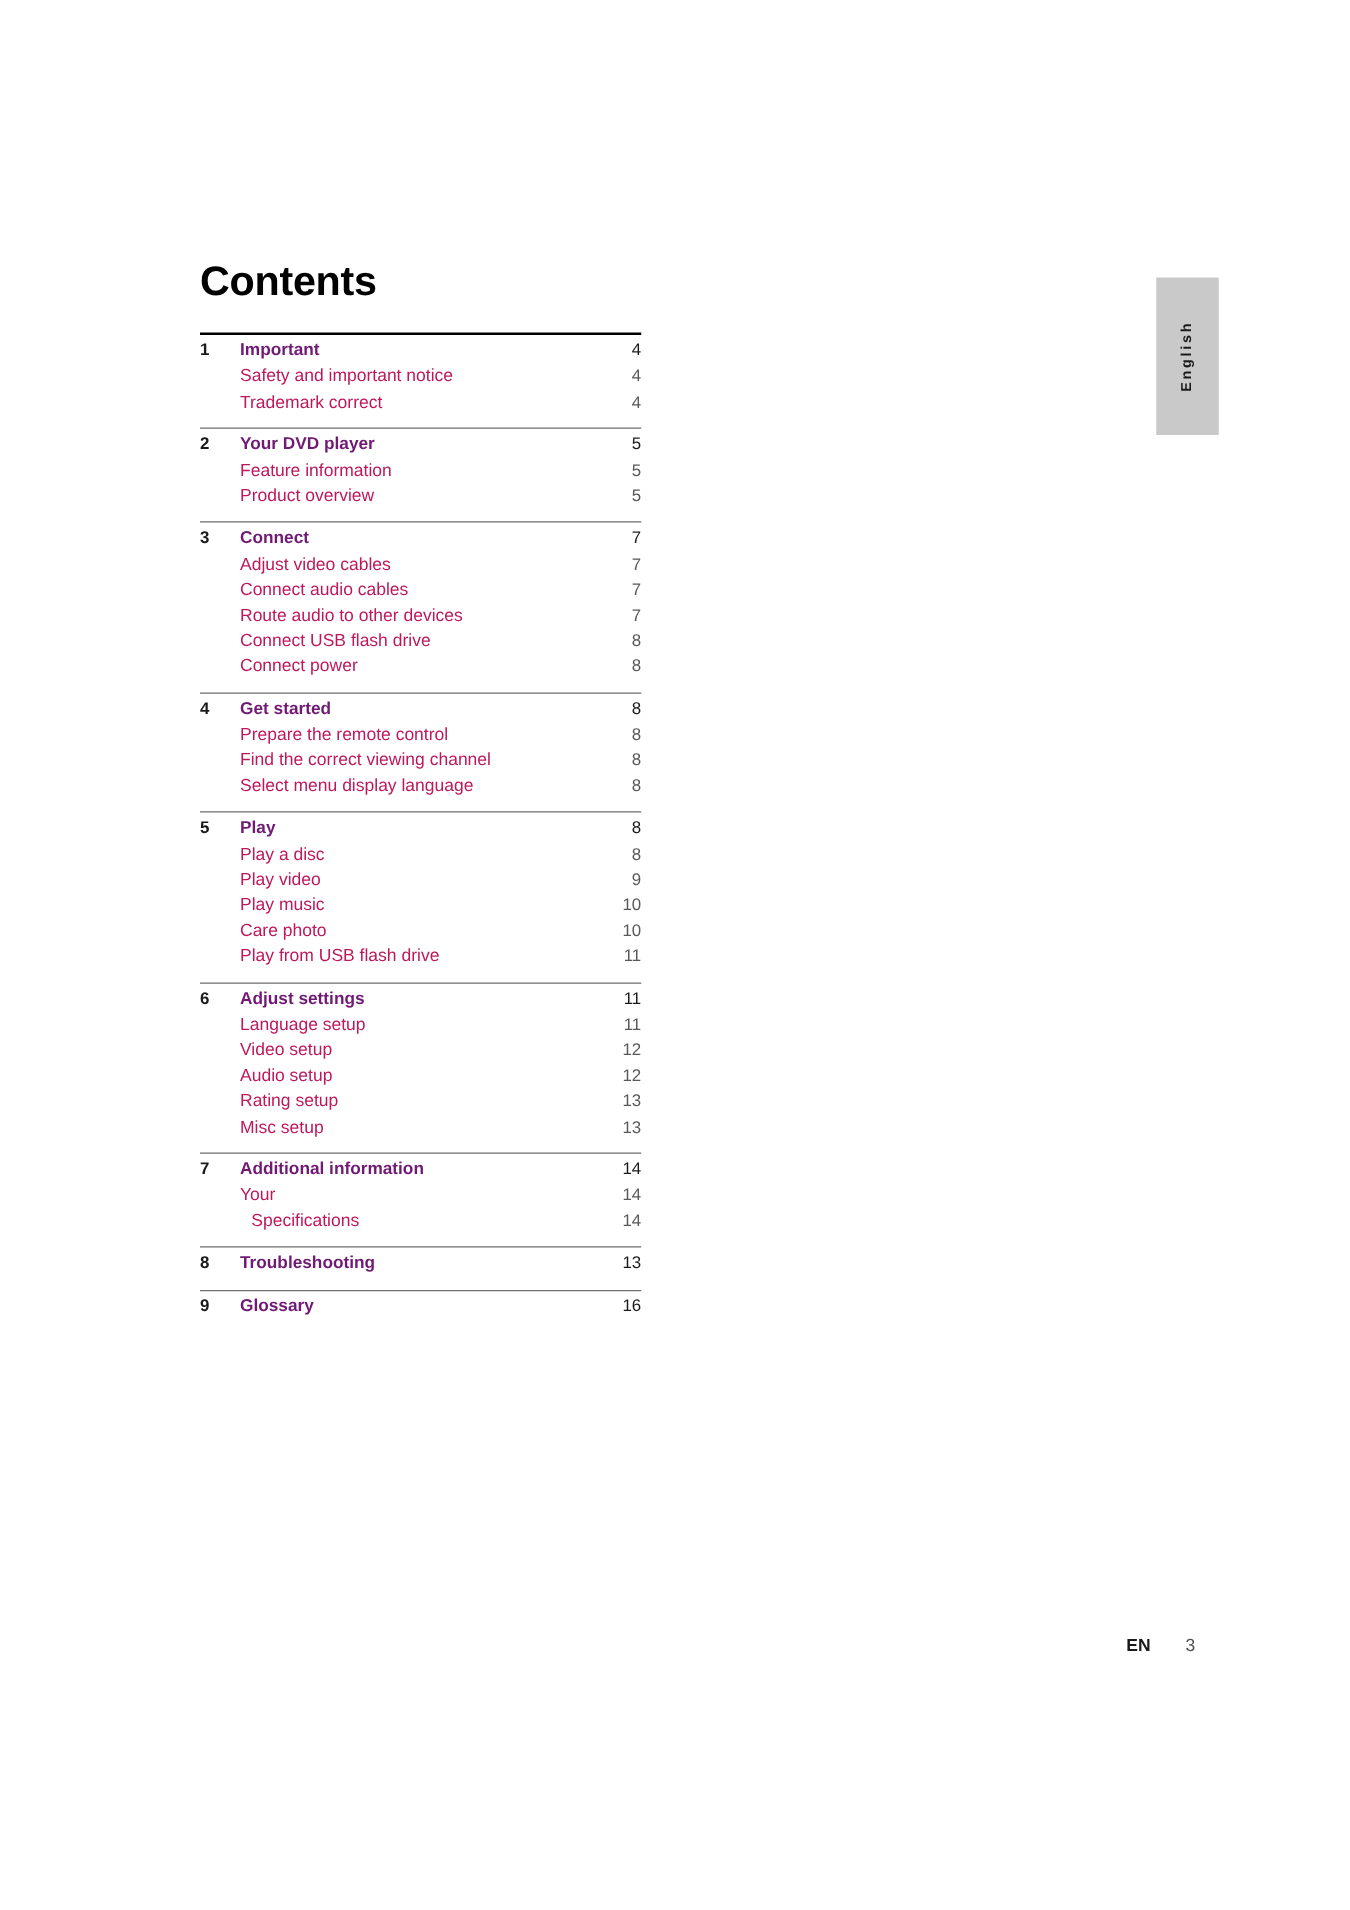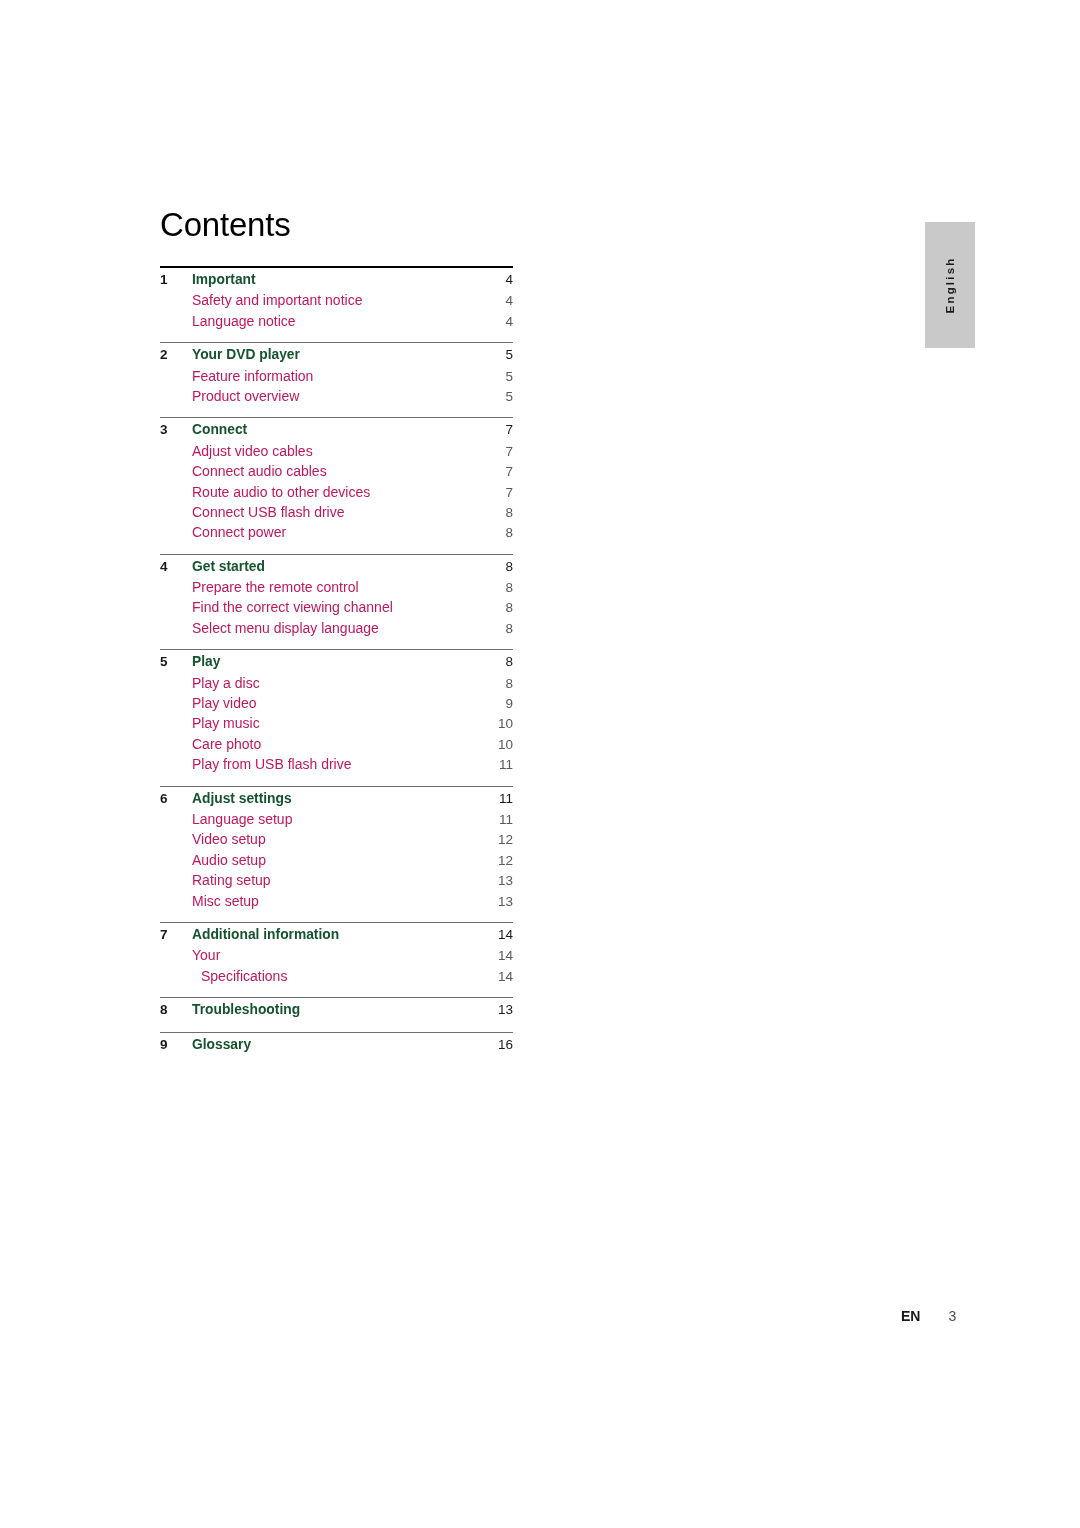--- a/index.html
+++ b/index.html
@@ -39,21 +39,21 @@
   
   .page {
     position: absolute;
     left: 160px;
     top: 206px;
     width: 353px;
   }
 
   .page-title {
     font-size: 33px;
-    font-weight: normal;
+    font-weight: bold;
     color: #000000;
     letter-spacing: -0.2px;
     line-height: 38px;
     margin: 0 0 22px 0;
   }
 
   
   .rule {
     height: 0;
     border-top: 1px solid #6e6e6e;
@@ -89,21 +89,21 @@
   }
   .toc-page {
     flex: 0 0 34px;
     text-align: right;
     font-size: 13.5px;
     color: #595959;
   }
 
   .toc-row.is-head .toc-label {
     font-weight: bold;
-    color: #14532d;
+    color: #701a75;
     font-size: 13.8px;
   }
   .toc-row.is-head .toc-page {
     color: #1a1a1a;
   }
   .toc-row.is-sub .toc-label {
     padding-left: 0;
   }
   .toc-row.indent .toc-label {
     padding-left: 9px;
@@ -148,21 +148,21 @@
           <span class="toc-label">Important</span>
           <span class="toc-page">4</span>
         </div>
         <div class="toc-row is-sub">
           <span class="toc-num"></span>
           <span class="toc-label">Safety and important notice</span>
           <span class="toc-page">4</span>
         </div>
         <div class="toc-row is-sub">
           <span class="toc-num"></span>
-          <span class="toc-label">Language notice</span>
+          <span class="toc-label">Trademark correct</span>
           <span class="toc-page">4</span>
         </div>
       </div>
       <div class="rule"></div>
       <div class="toc-group">
         <div class="toc-row is-head">
           <span class="toc-num">2</span>
           <span class="toc-label">Your DVD player</span>
           <span class="toc-page">5</span>
         </div>

